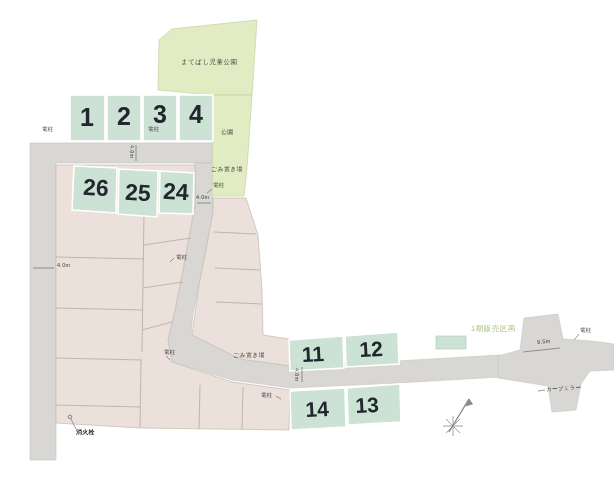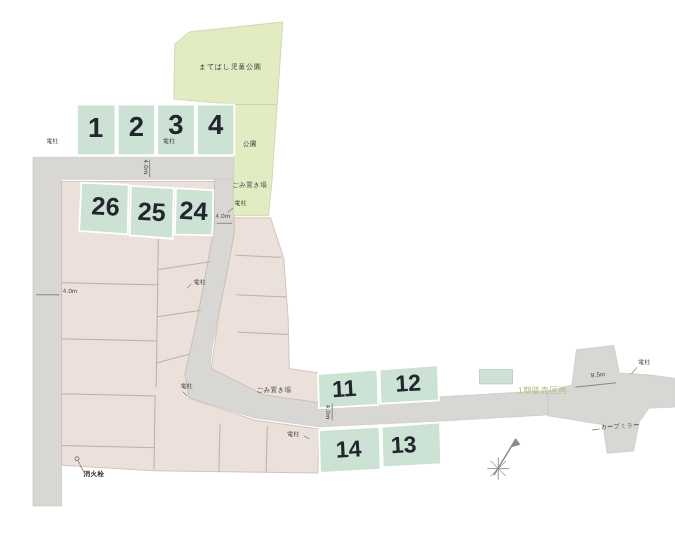--- a/index.html
+++ b/index.html
@@ -137,15 +137,15 @@
 
   <div class="lbl bold" style="left:76px;top:429px;">消火栓</div>
   <div class="lbl" id="curve-mirror" style="left:546px;top:387px;">カーブミラー</div>
 
   <div class="lbl vert" style="left:134px;top:145px;font-size:5.5px;">4.0m</div>
   <div class="lbl" style="left:57px;top:263px;font-size:5.5px;">4.0m</div>
   <div class="lbl" style="left:196px;top:195px;font-size:5.5px;">4.0m</div>
   <div class="lbl vert" style="left:299px;top:368px;font-size:5.5px;">4.0m</div>
   <div class="lbl" id="dim-95" style="left:537px;top:340px;font-size:5.5px;">9.5m</div>
 
-  <div class="lbl" id="legend-label" style="left:471px;top:351px;">1期販売区画</div>
+  <div class="lbl" id="legend-label" style="left:471px;top:325px;">1期販売区画</div>
 
 </div>
 
 </body></html>

